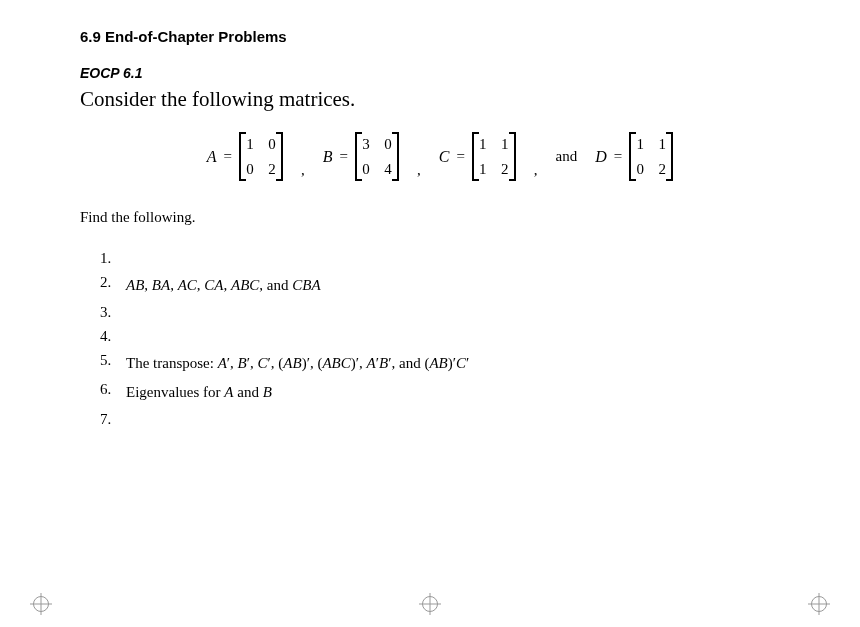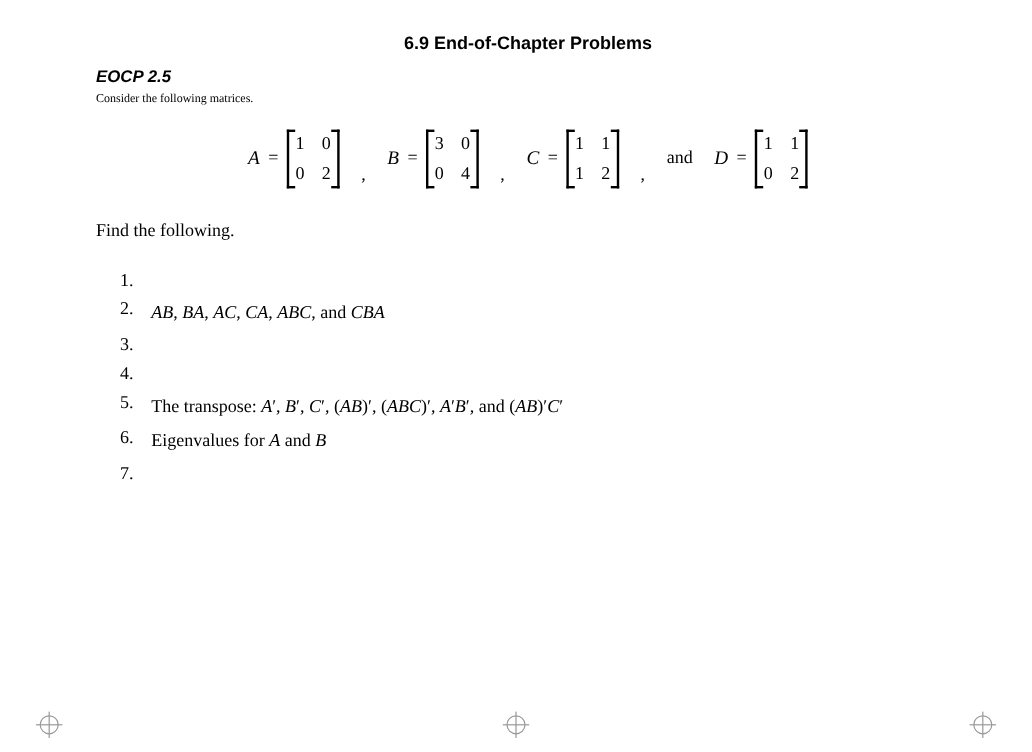--- a/index.html
+++ b/index.html
@@ -16,34 +16,33 @@
     }
 
     .page-content {
       padding: 28px 60px 40px 80px;
     }
 
     .chapter-heading {
       font-family: Arial, Helvetica, sans-serif;
       font-size: 15px;
       font-weight: bold;
-      margin-bottom: 10px;
-      text-align: center;
+      margin-bottom: 20px;
     }
 
     .problem-label {
       font-family: Arial, Helvetica, sans-serif;
       font-size: 14px;
       font-weight: bold;
       font-style: italic;
       margin-bottom: 6px;
     }
 
     .problem-intro {
-      font-size: 10px;
+      font-size: 21px;
       margin-bottom: 20px;
     }
 
     .matrices-line {
       display: flex;
       align-items: center;
       justify-content: center;
       gap: 18px;
       margin: 10px 0 28px 0;
       font-size: 15px;
@@ -201,21 +200,21 @@
 
     .italic { font-style: italic; }
   </style>
 </head>
 <body>
 
 <div class="page-content">
 
   <div class="chapter-heading">6.9    End-of-Chapter Problems</div>
 
-  <div class="problem-label">EOCP 2.5</div>
+  <div class="problem-label">EOCP 6.1</div>
 
   <div class="problem-intro">Consider the following matrices.</div>
 
   <div class="matrices-line">
 
     <div class="matrix-group">
       <span class="matrix-var">A</span>
       <span class="eq-sign">=</span>
       <div class="matrix-bracket">
         <div class="matrix-row">

